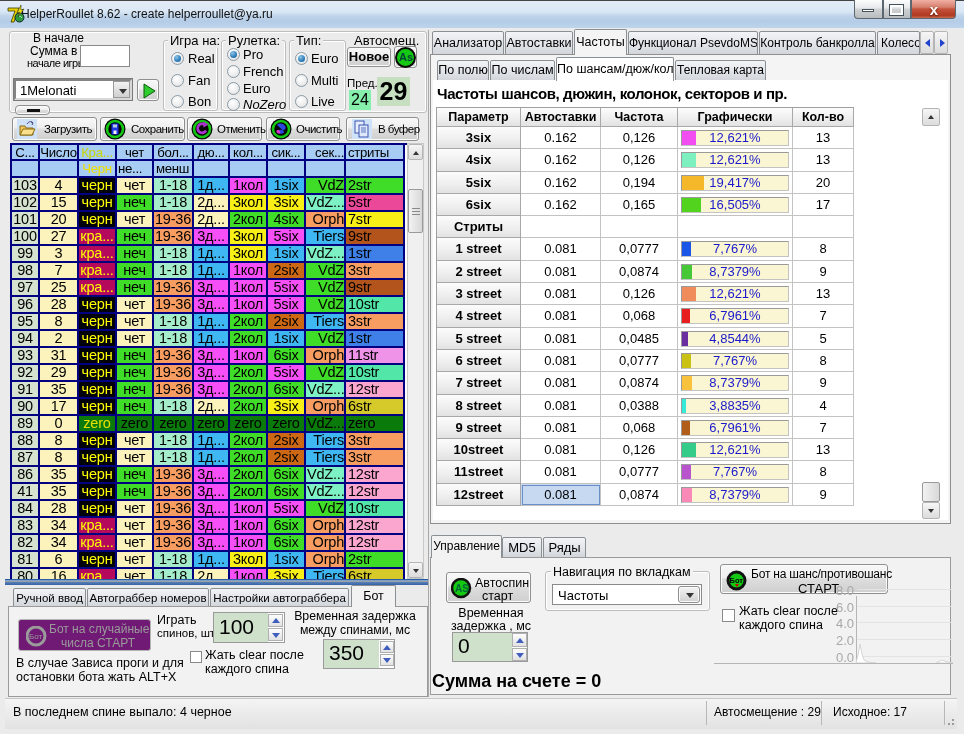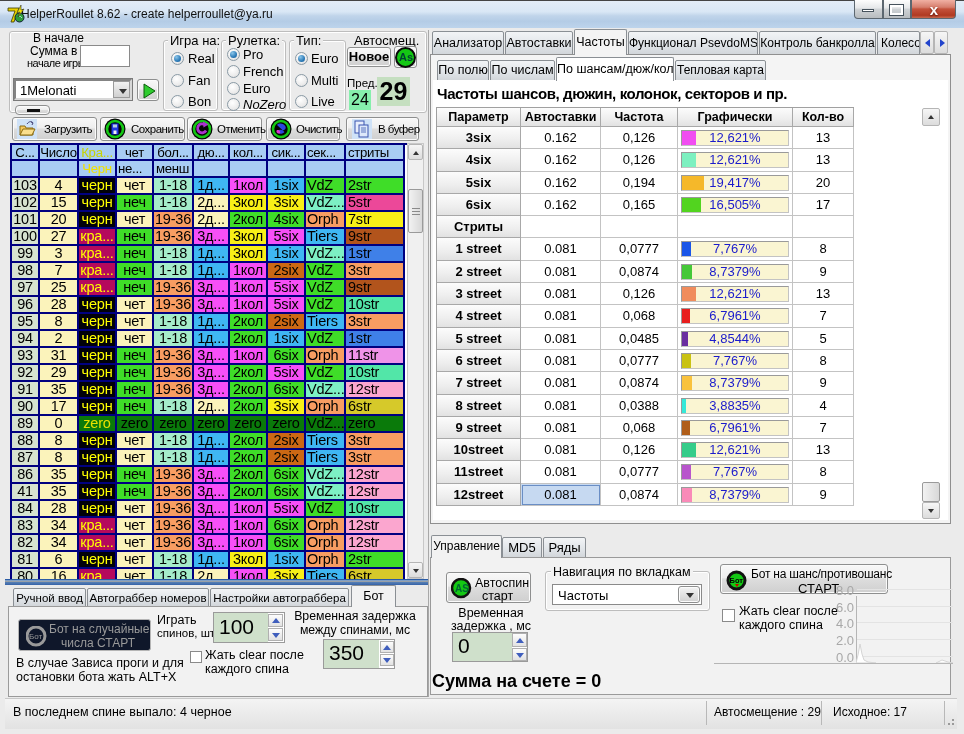--- a/index.html
+++ b/index.html
@@ -27,21 +27,21 @@
 .arr-d{width:0;height:0;border-left:3px solid transparent;border-right:3px solid transparent;border-top:4px solid #333;position:absolute;left:4px;top:4px;}
 
 .tab{position:absolute;background:linear-gradient(to bottom,#f2f4f6,#e0e4e8 60%,#d2d6da);border:1px solid #8a8f94;border-radius:2px 2px 0 0;font-size:13px;text-align:center;white-space:nowrap;overflow:hidden;}
 .tab.active{background:#f4f4f4;border-bottom:none;z-index:5;}
 
 #ltable{left:10px;top:143px;width:397px;height:436px;overflow:hidden;border-left:2px solid #000080;border-top:2px solid #000080;background:#fff;}
 .trow{display:flex;width:100%;}
 .trow div{flex:none;border-right:2px solid #000080;border-bottom:2px solid #000080;overflow:hidden;white-space:nowrap;font-size:14.5px;line-height:15px;text-align:center;letter-spacing:-0.2px;}
 .hdr div{font-size:13.2px;letter-spacing:-0.3px;}
 .trow .c9{text-align:left;padding-left:2px;}
-.trow .c8{text-align:left;padding-left:1px;}
+.trow .c8{text-align:right;padding-left:1px;}
 .c0{width:28px;background:#d6e2d0;}
 .c1{width:39px;background:#fbf3bb;}
 .c2{width:38px;}.c3{width:37px;}.c4{width:40px;}.c5{width:36px;}.c6{width:38px;}.c7{width:38px;}.c8{width:40px;}.c9{width:59px;text-align:left;padding-left:2px;}
 .hdr div{background:#a8cdf4;}
 .blk{background:#010109;color:#ffff00;}
 .red{background:#b5095c;color:#ffff00;}
 .py{background:#fbf3bb;}
 .grn{background:#3fdd28;}
 .mint{background:#a5ecca;}
 .sal{background:#f89d62;}
@@ -521,21 +521,21 @@
   </div>
 
 <div class="abs" style="left:5px;top:579px;width:423px;height:6px;background:linear-gradient(to bottom,#2a5ba5 0px,#2a5ba5 1px,#7f9fc6 1px,#7f9fc6 2px,#98a0a8 2px,#98a0a8 3px,#5a82b5 3px,#3562a8 6px);"></div>
 
 <div class="abs tab" style="left:13px;top:588px;width:73px;height:19px;line-height:18px;font-size:11.5px;">Ручной ввод</div>
 <div class="abs tab" style="left:87px;top:588px;width:122px;height:19px;line-height:18px;font-size:11.5px;">Автограббер номеров</div>
 <div class="abs tab" style="left:210px;top:588px;width:139px;height:19px;line-height:18px;font-size:11.5px;">Настройки автограббера</div>
 <div class="abs tab active" style="left:351px;top:585px;width:45px;height:22px;line-height:20px;background:#f2f2f2;font-size:12.5px;">Бот</div>
 <div class="abs" style="left:8px;top:606px;width:420px;height:91px;background:#f2f2f2;border:1px solid #9a9a9a;"></div>
 
-<div class="abs" style="left:18px;top:619px;width:133px;height:32px;border:1px solid #b5b5b5;border-radius:3px;background:#0f172a;color:#9a9a9a;font-size:13px;">
+<div class="abs" style="left:18px;top:619px;width:133px;height:32px;border:1px solid #b5b5b5;border-radius:3px;background:#701a75;color:#9a9a9a;font-size:13px;">
   <span style="position:absolute;left:30px;top:2px;font-size:12px;white-space:nowrap;">Бот на случайные</span>
   <span style="position:absolute;left:42px;top:16px;font-size:12px;white-space:nowrap;">числа СТАРТ</span>
   <svg style="position:absolute;left:7px;top:6px;" width="21" height="21">
       <circle cx="10" cy="10" r="9" fill="none" stroke="#9a9a9a" stroke-width="3"></circle>
       <text x="3" y="13" font-size="8" fill="#9a9a9a">Бот</text>
     </svg>
 </div>
 <div class="abs" style="left:157px;top:613px;font-size:12.5px;">Играть</div>
 <div class="abs" style="left:157px;top:627px;font-size:11.5px;">спинов, шт</div>
 <div class="abs" style="left:213px;top:612px;width:72px;height:31px;border:1px solid #9a9a9a;background:#fff;"></div>

